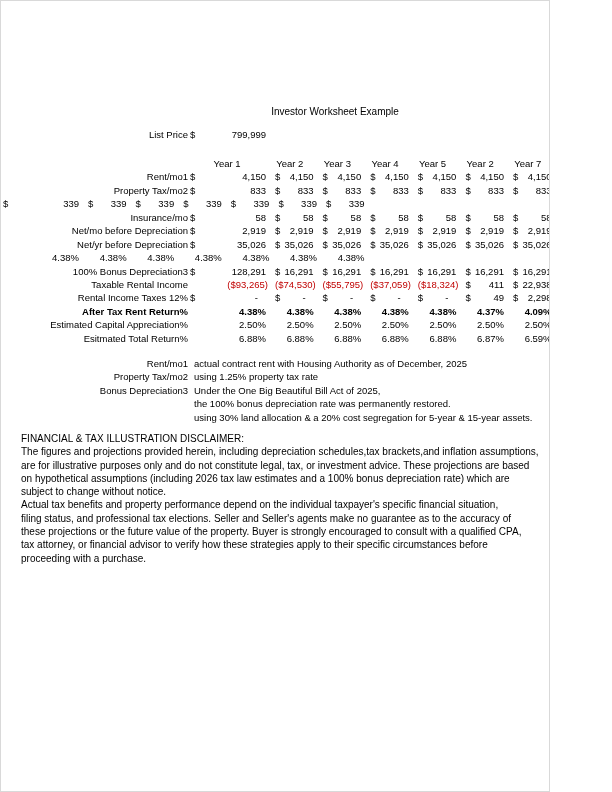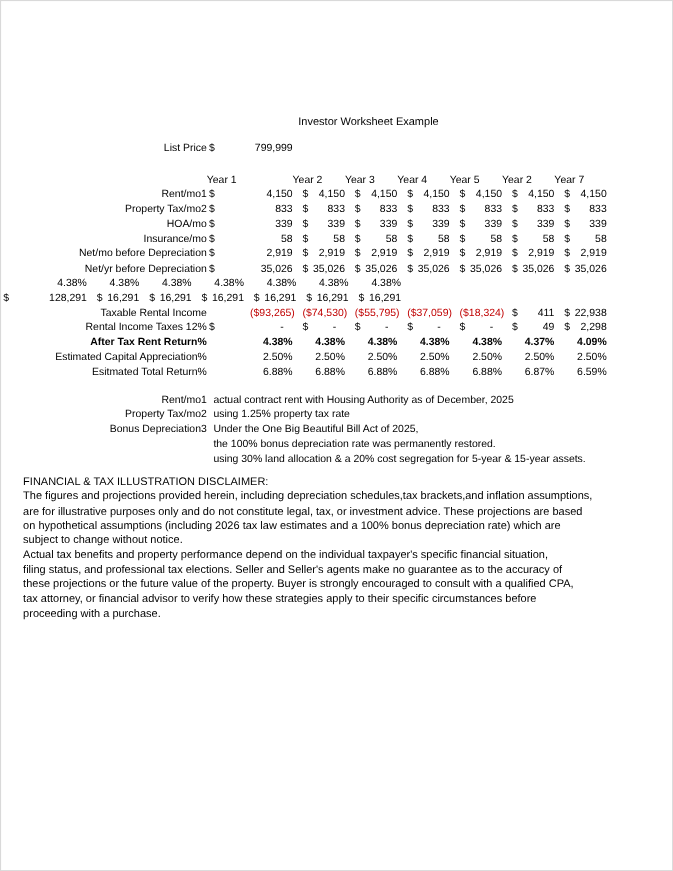--- a/index.html
+++ b/index.html
@@ -1,18 +1,18 @@
 <!DOCTYPE html>
 <html style="--neg: #c00000;"><head>
 <meta charset="utf-8">
 <style>
   html,body{margin:0;padding:0;background:#ffffff;}
   .page{
     position:relative;
-    width:612px;height:792px;
+    width:550px;height:792px;
     box-sizing:border-box;
     background:#ffffff;
     border:1px solid #d9d9d9;
     font-family:"Liberation Sans", sans-serif;
     color:#000000;
     overflow:hidden;
   }
   .title{
     position:absolute;top:104px;left:134px;width:400px;
     text-align:center;font-size:10px;line-height:13px;
@@ -20,21 +20,21 @@
   
   .row{display:flex;height:13.45px;line-height:13.45px;font-size:9.5px;}
   .row.bold{font-weight:bold;}
   .c-label{width:187px;text-align:right;white-space:nowrap;flex:0 0 auto;}
   .cell{display:flex;width:47.6px;flex:0 0 auto;padding-left:9px;box-sizing:border-box;}
   .cell.first{width:78px;padding-left:2px;}
   .cell .d{flex:0 0 auto;}
   .cell .v{margin-left:auto;white-space:nowrap;}
   .cell .v.dash{padding-right:8px;}
   .cell .v.neg{color:var(--neg,#c00000);margin-right:-2px;text-align:right;}
-  .hcell{width:47.6px;text-align:left;flex:0 0 auto;white-space:nowrap;}
+  .hcell{width:47.6px;text-align:center;flex:0 0 auto;white-space:nowrap;}
   .hcell.first{width:78px;}
   .listprice{position:absolute;top:127px;left:0;}
   .sheet{position:absolute;top:156px;left:0;}
   .footnotes{position:absolute;top:356px;left:0;}
   .fn-row{display:flex;height:13.4px;line-height:13.4px;font-size:9.5px;}
   .fn-label{width:187px;text-align:right;white-space:nowrap;flex:0 0 auto;}
   .fn-text{margin-left:6px;white-space:nowrap;}
   .disclaimer{position:absolute;top:431px;left:20px;font-size:10px;line-height:13.3px;}
   .disc-line{white-space:nowrap;}
 </style>
@@ -122,21 +122,20 @@
         <div class="cell">
           <span class="d">$</span>
           <span class="v">833</span>
         </div>
         <div class="cell">
           <span class="d">$</span>
           <span class="v">833</span>
         </div>
       </div>
       <div class="row">
-        <div class="c-label">HOA/mo</div>
         <div class="cell first">
           <span class="d">$</span>
           <span class="v">339</span>
         </div>
         <div class="cell">
           <span class="d">$</span>
           <span class="v">339</span>
         </div>
         <div class="cell">
           <span class="d">$</span>
@@ -269,20 +268,21 @@
           <span class="v">4.38%</span>
         </div>
         <div class="cell">
           <span class="v">4.38%</span>
         </div>
         <div class="cell">
           <span class="v">4.38%</span>
         </div>
       </div>
       <div class="row">
+        <div class="c-label">100% Bonus Depreciation3</div>
         <div class="cell first">
           <span class="d">$</span>
           <span class="v">128,291</span>
         </div>
         <div class="cell">
           <span class="d">$</span>
           <span class="v">16,291</span>
         </div>
         <div class="cell">
           <span class="d">$</span>

